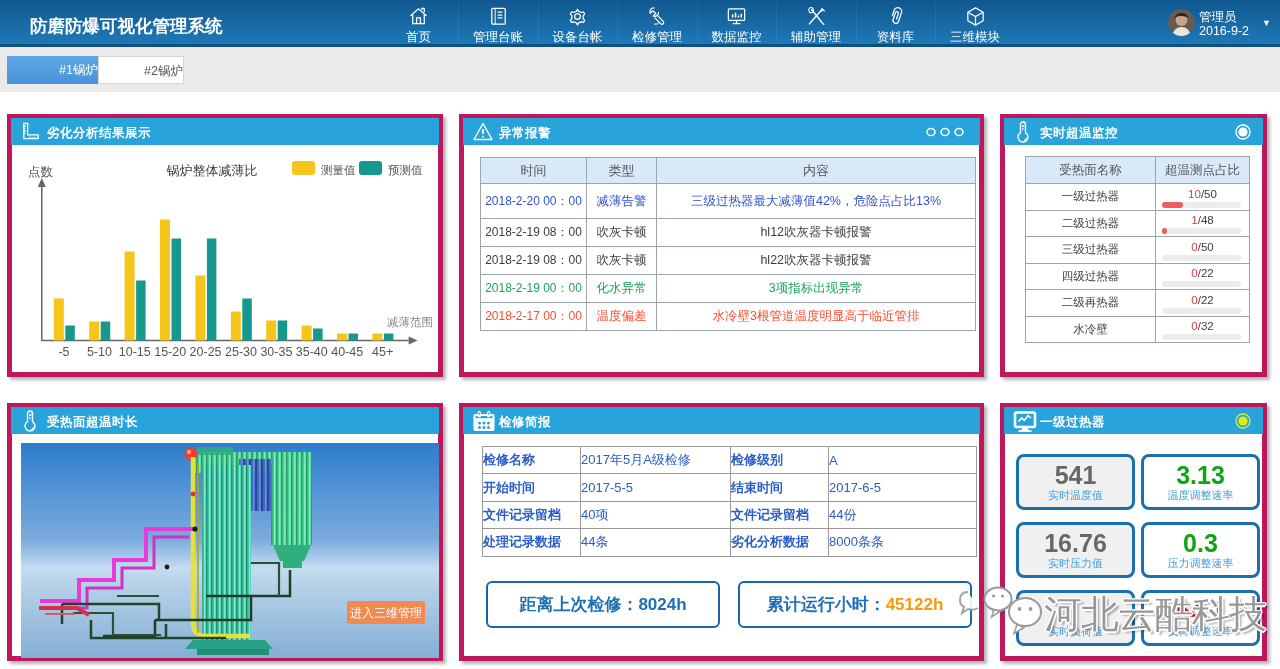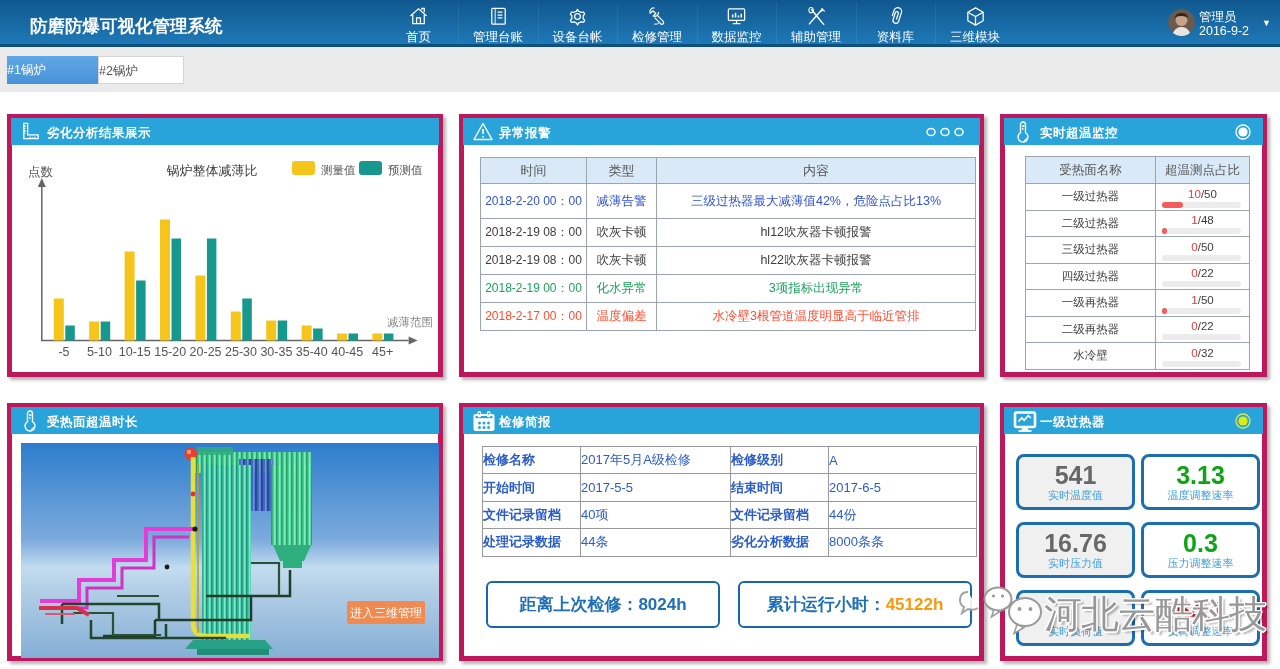--- a/index.html
+++ b/index.html
@@ -9,21 +9,21 @@
 #hdr .title{position:absolute;left:30px;top:14px;color:#fff;font-size:17.5px;font-weight:bold;letter-spacing:0}
 .nav{position:absolute;top:0;width:80px;height:47px;text-align:center;color:#fff}
 .nav svg{display:block;margin:5px auto 0}
 .nav .lb{font-size:12.5px;line-height:13px;margin-top:3px}
 .nsep{position:absolute;top:3px;width:1px;height:41px;background:rgba(255,255,255,.07)}
 #user{position:absolute;left:1168px;top:9px;width:27px;height:27px;border-radius:50%;overflow:hidden}
 #uname{position:absolute;left:1199px;top:10px;color:#fff;font-size:12.5px;line-height:14px}
 #caret{position:absolute;left:1262px;top:18px;color:#fff;font-size:9px}
 
 #tabs{position:absolute;left:0;top:47px;width:1280px;height:45px;background:#eaeaea}
-.tab{position:absolute;top:9px;height:28px;line-height:28px;text-align:left;font-size:12.5px}
+.tab{position:absolute;top:9px;height:28px;line-height:28px;text-align:right;font-size:12.5px}
 #tab1{left:7px;width:91px;background:linear-gradient(#5fa7e6,#4892d8);color:#fff}
 #tab2{left:98px;width:86px;background:#fff;border:1px solid #d5d5d5;color:#555}
 
 .panel{position:absolute;background:#fff;border:5px solid #be185d;box-shadow:3px 3px 3px rgba(110,110,110,.5)}
 .phead{position:absolute;left:-1px;top:-1px;right:-1px;height:27px;background:#29a4da;color:#fff}
 .phead .pt{position:absolute;left:36px;top:7px;font-size:12.5px;font-weight:bold;letter-spacing:.5px}
 .phead svg{position:absolute;left:9px;top:3px}
 #p1{left:7px;top:114px;width:436px;height:263px}
 #p2{left:459px;top:114px;width:525px;height:263px}
 #p3{left:1000px;top:114px;width:267px;height:263px}
@@ -308,29 +308,20 @@
             <td>
               <span class="rat"><b>0</b>/50</span>
               <span class="track"></span>
             </td>
           </tr>
    <tr>
             <td>四级过热器</td>
             <td>
               <span class="rat"><b>0</b>/22</span>
               <span class="track"></span>
-            </td>
-          </tr>
-   <tr>
-            <td>一级再热器</td>
-            <td>
-              <span class="rat"><b>1</b>/50</span>
-              <span class="track">
-                <span class="fill" style="width:5px"></span>
-              </span>
             </td>
           </tr>
    <tr>
             <td>二级再热器</td>
             <td>
               <span class="rat"><b>0</b>/22</span>
               <span class="track"></span>
             </td>
           </tr>
    <tr>

